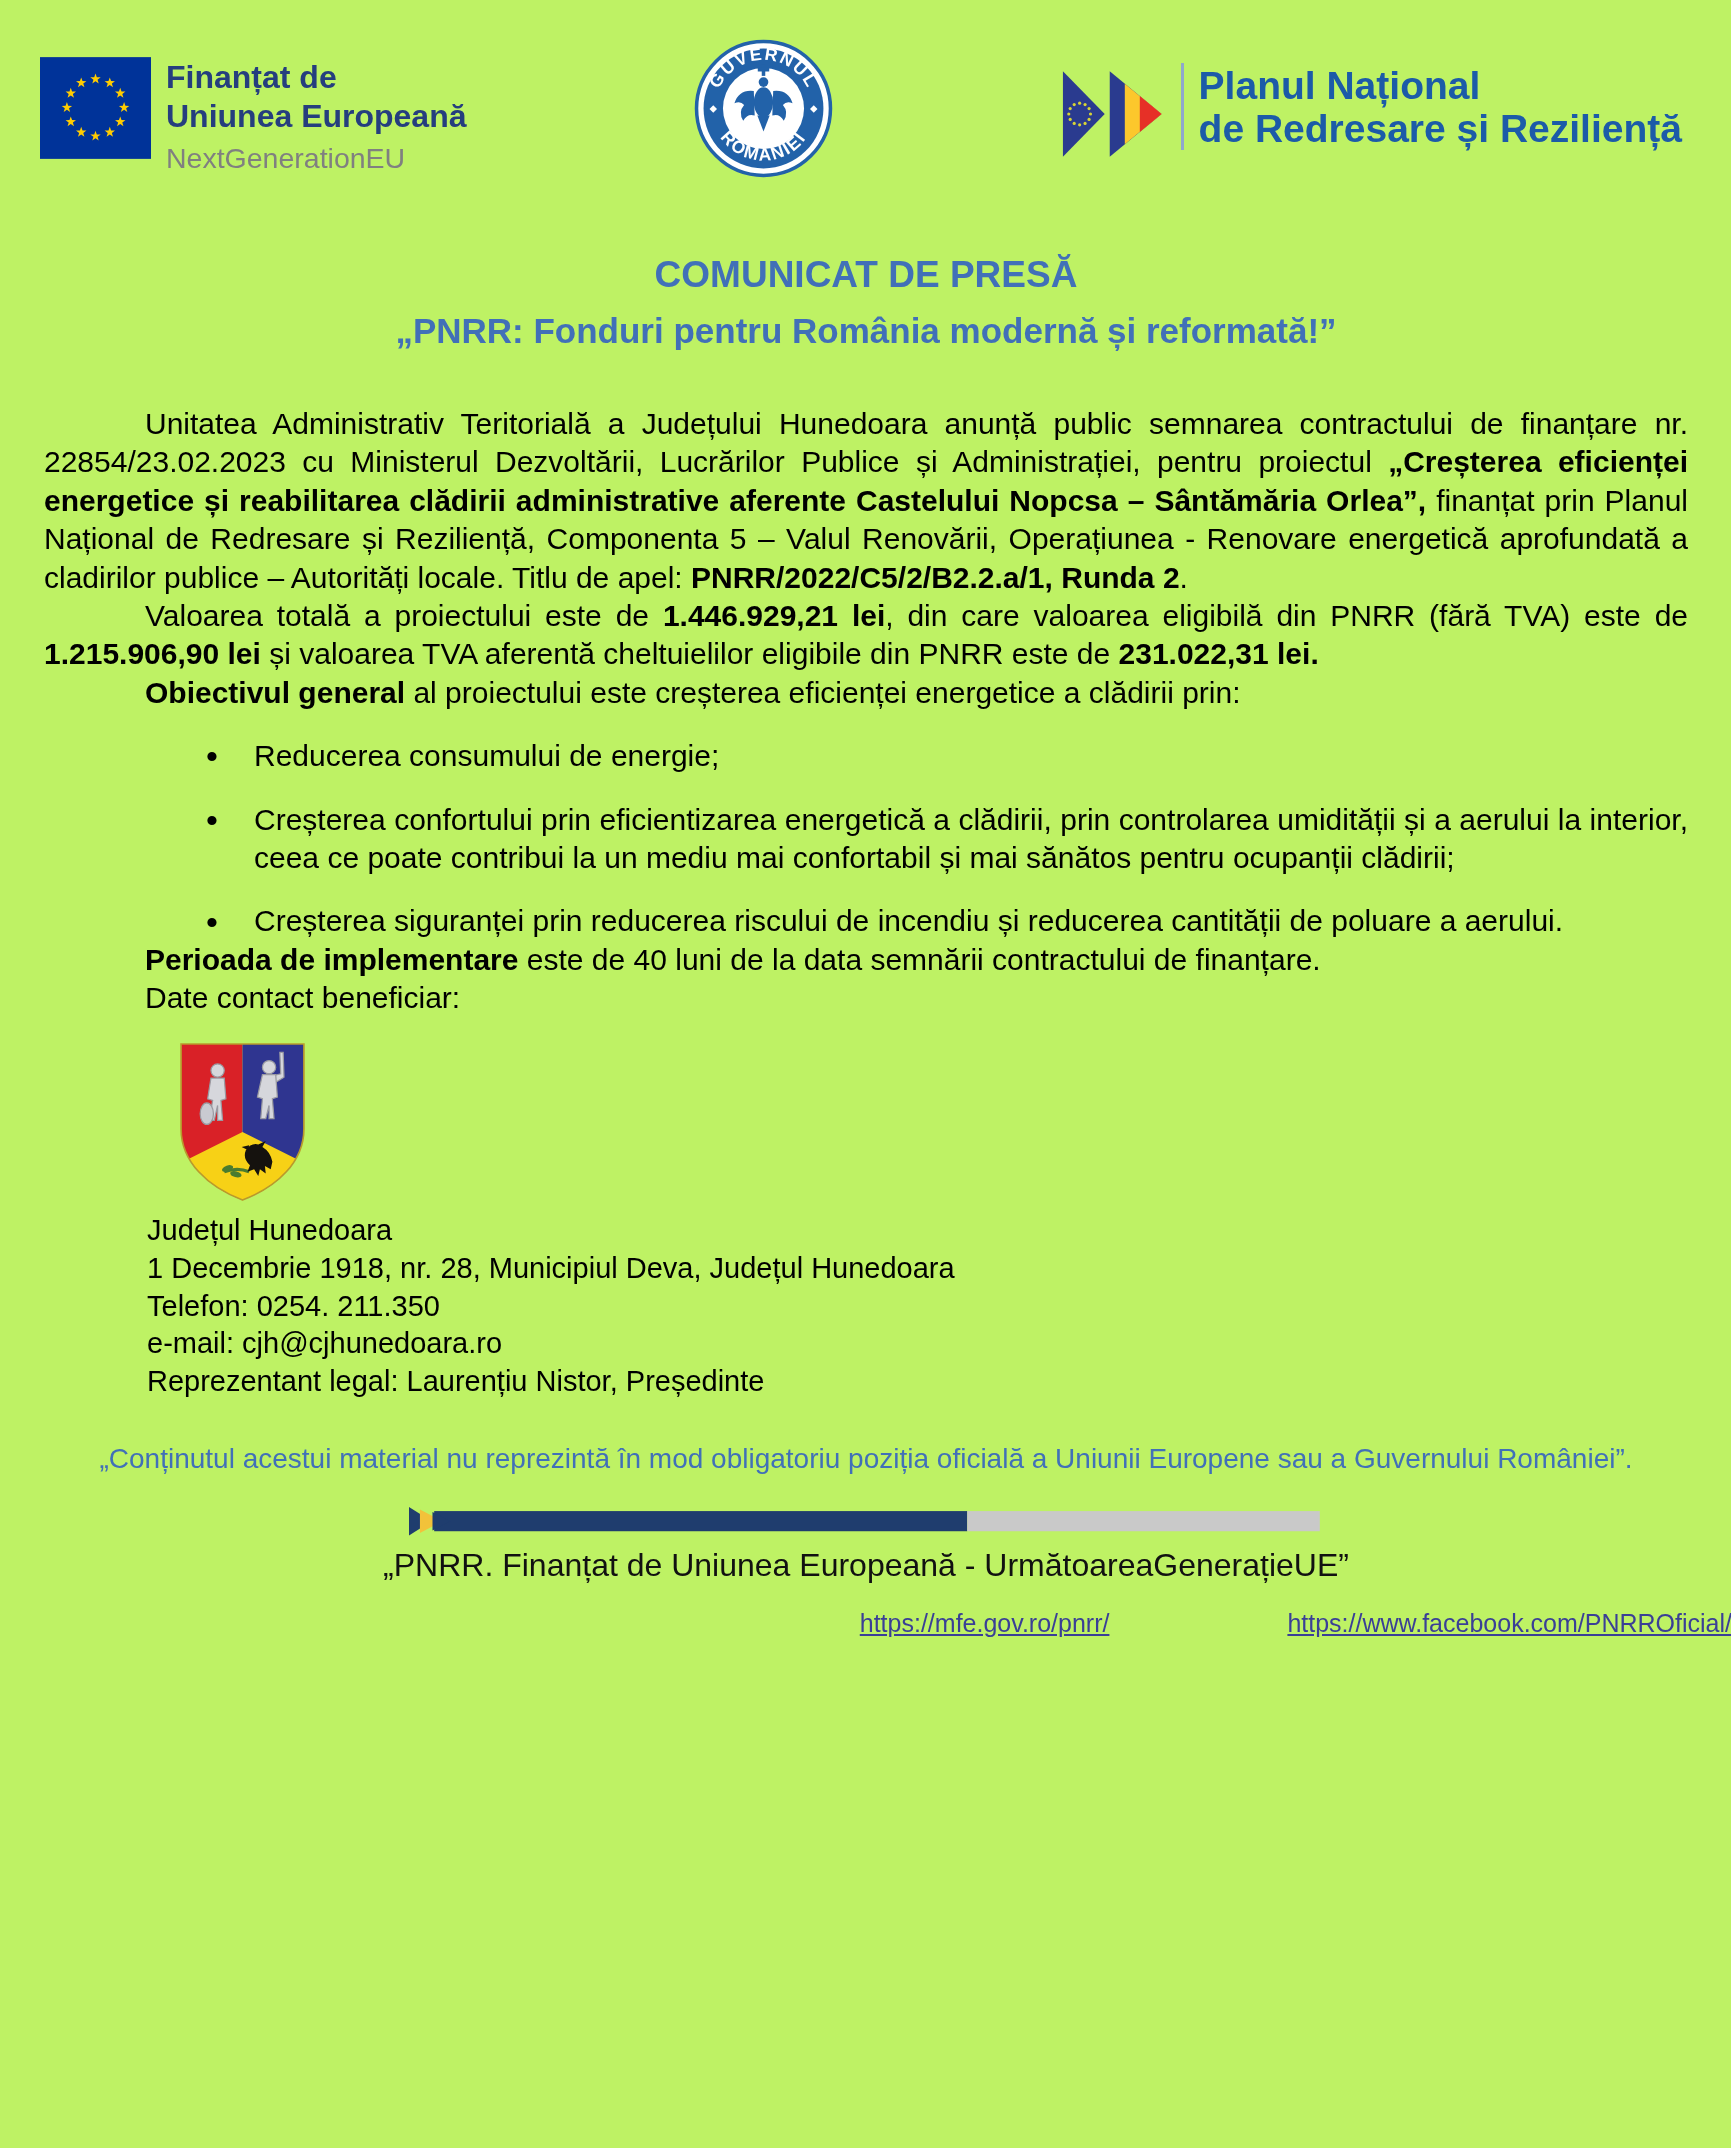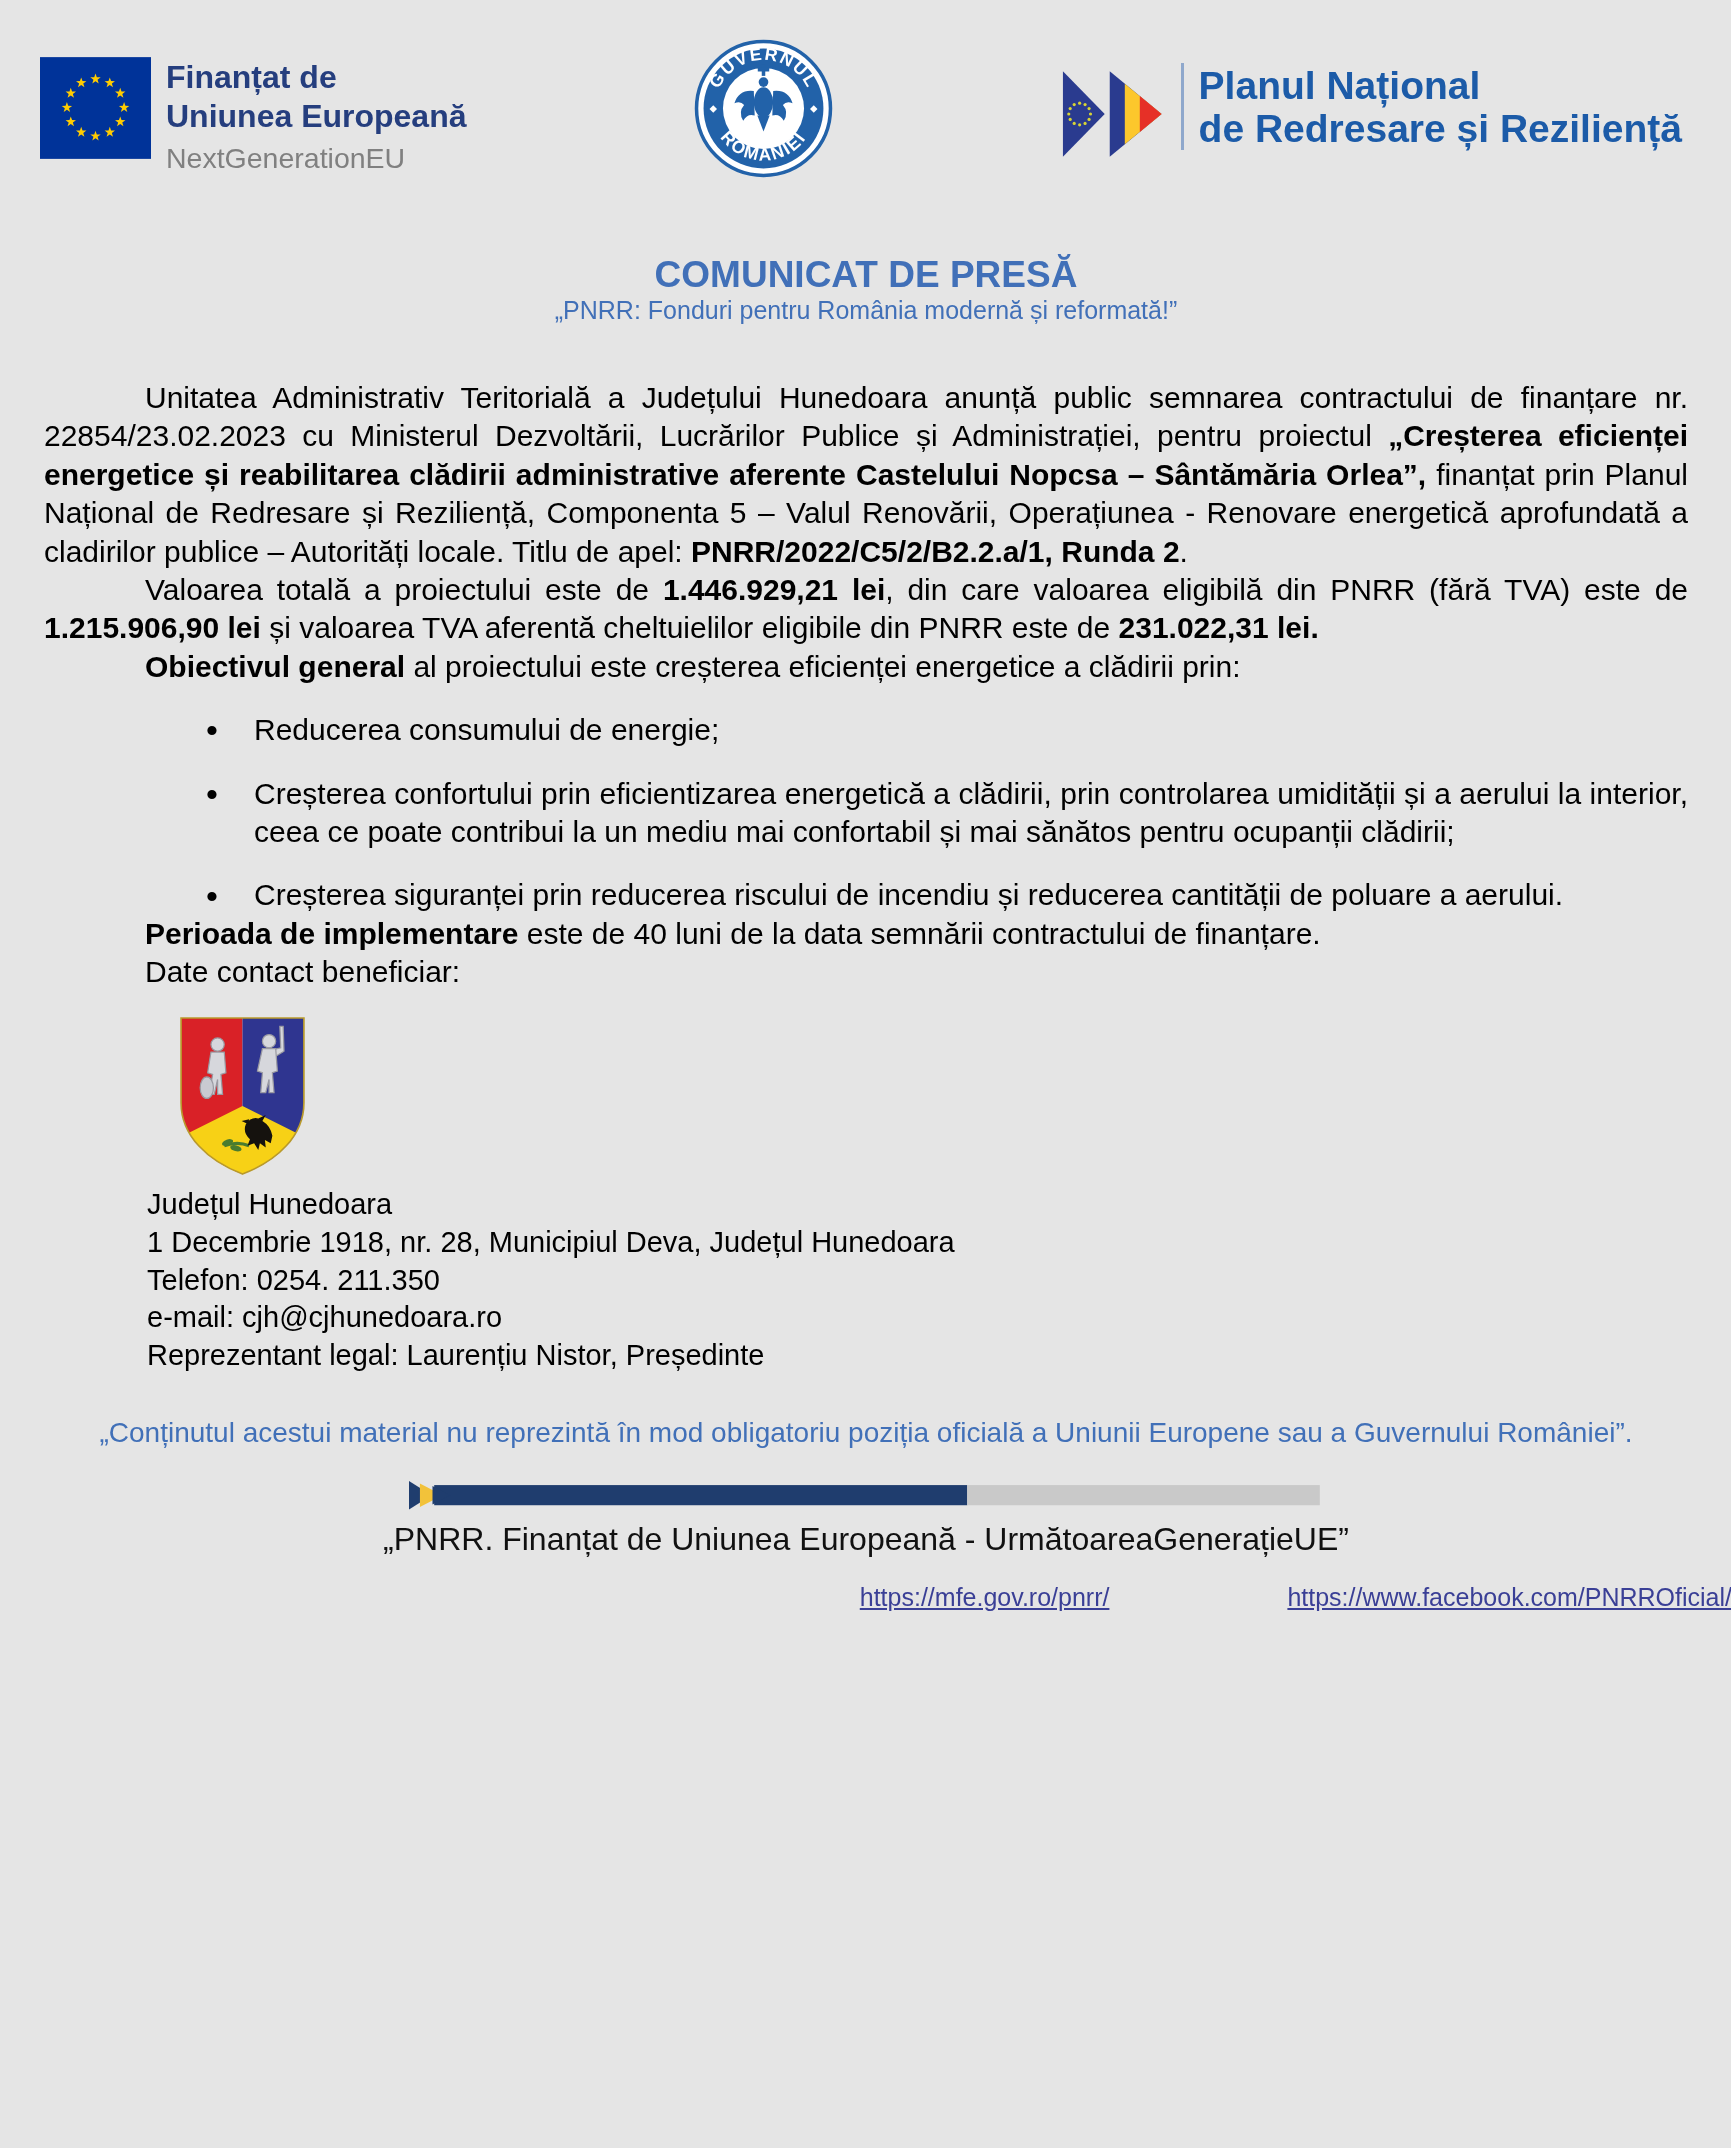--- a/index.html
+++ b/index.html
@@ -1,38 +1,38 @@
 <!DOCTYPE html>
 <html style="font-size:13.4px"><head>
 <meta charset="utf-8">
 <style>
   html,body{margin:0;padding:0;background:#ffffff;}
   .page{
     position:relative;
     width:1732px;height:2148px;
     margin:0 auto;
-    background:#e5e5e5;
+    background:#bef264;
     font-family:"Liberation Sans",sans-serif;
     color:#000;
     overflow:hidden;
     box-sizing:border-box;
   }
   
   .header{display:flex;justify-content:space-between;align-items:flex-start;margin:38px 50px 0 40px;}
   .eu-block{display:flex;gap:15px;padding-top:18.5px;}
   .eu-text{padding-top:1.7px;}
   .eu-line{font-weight:bold;color:#253E7E;font-size:32px;line-height:1.2;}
   .eu-next{color:#808080;font-size:28.5px;margin-top:6.7px;}
   .gov-block{padding-top:0;}
   .pnrr-block{display:flex;gap:11.7px;padding-top:25px;}
   .pnrr-divider{width:2.5px;height:87px;background:#8FA8CC;margin:0 3.4px;}
   .pnrr-text{color:#1C5BA8;font-weight:bold;font-size:39px;line-height:1.1;padding-top:1.7px;}
   
   .title{margin-top:72px;text-align:center;color:#4170B8;font-weight:bold;font-size:37px;}
-  .subtitle{text-align:center;color:#4170B8;font-weight:normal;font-size:25px;}
+  .subtitle{margin-top:15px;text-align:center;color:#4170B8;font-weight:bold;font-size:35px;}
   
   .body{margin:54px 44px 0 44px;font-size:30px;line-height:1.28;text-align:justify;}
   .body p{margin:0;}
   .indent{text-indent:101px;}
   .p2{margin-top:3.4px;}
   .p3{margin-top:15px;}
   .bold{font-weight:bold;}
   ul.bullets{margin:0;padding:0;list-style:none;}
   ul.bullets li{position:relative;margin:25px 0 0 162px;padding-left:48px;text-align:justify;}
   ul.bullets li::before{content:"\2022";position:absolute;left:0;top:-1.7px;font-size:34px;}

